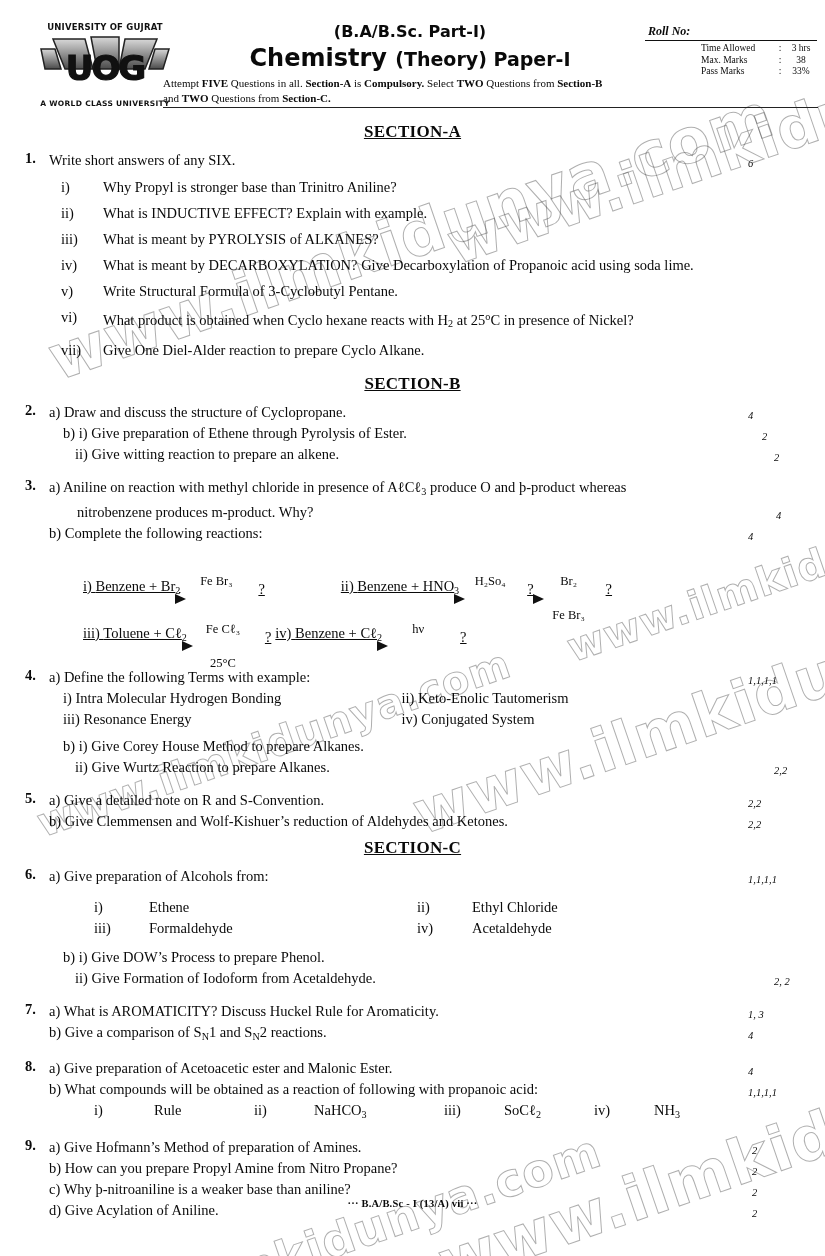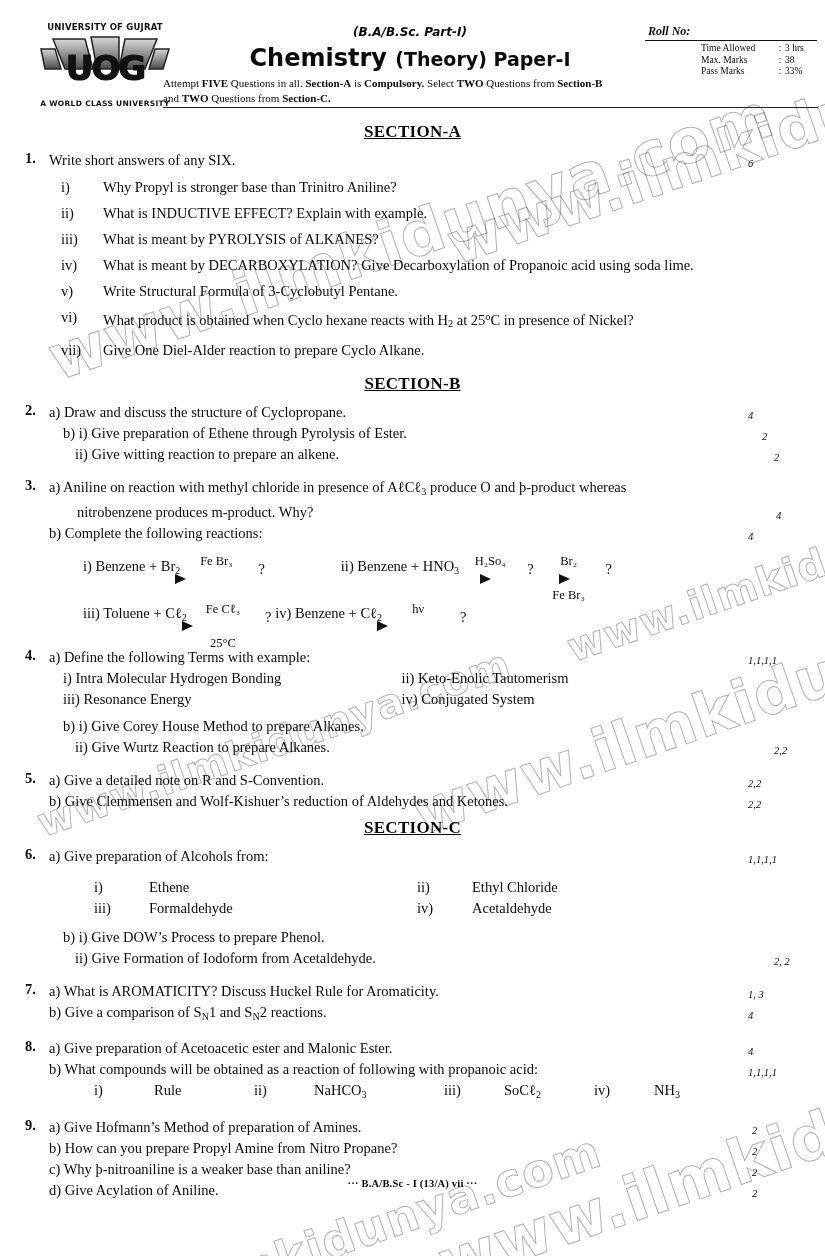--- a/index.html
+++ b/index.html
@@ -63,21 +63,21 @@
   }
   .logo-bottom {
     font-family: "DejaVu Sans", sans-serif;
     font-size: 7.5px; font-weight: 700; letter-spacing: .3px;
     color: #111; margin-top: 14px; white-space: nowrap;
   }
 
   .title-block { position: absolute; left: 185px; top: 22px; width: 450px; text-align: center; }
   .subtitle {
     font-family: "DejaVu Sans", sans-serif;
-    font-size: 12px; font-weight: 700; line-height: 20px; font-style: italic;
+    font-size: 16px; font-weight: 700; line-height: 20px;
   }
   .maintitle {
     font-family: "DejaVu Sans", sans-serif;
     font-size: 24px; font-weight: 700; line-height: 30px; margin-top: 1px;
   }
   .maintitle .small { font-size: 19px; }
 
   .rollno {
     position: absolute; left: 648px; top: 24px;
     font-family: "Liberation Serif", serif;
@@ -87,21 +87,21 @@
     position: absolute; left: 645px; top: 40px; width: 172px;
     border-bottom: 1.6px solid #111;
   }
   .marksbox {
     position: absolute; left: 700px; top: 43px; width: 118px;
     font-family: "Liberation Serif", serif; font-size: 9.5px;
   }
   .marksbox table { width: 100%; border-collapse: collapse; }
   .marksbox td { padding: 0 1px; line-height: 11.5px; white-space: nowrap; }
   .marksbox td.c { width: 8px; text-align: center; }
-  .marksbox td.v { text-align: left; width: 34px; }
+  .marksbox td.v { text-align: center; width: 34px; }
 
   .instructions {
     position: absolute; left: 163px; top: 76px; width: 655px;
     font-family: "Liberation Serif", serif; font-size: 11px; line-height: 15px;
   }
   .instructions b { font-weight: 700; }
   .hrule { position: absolute; left: 163px; top: 107px; width: 655px; border-bottom: 1px solid #222; }
 
   
   .body { position: relative; padding: 0 25px 0 25px; }
@@ -138,27 +138,27 @@
   .indent1 { margin-left: 28px; }
 
   sub { font-size: 70%; vertical-align: -0.25em; }
   sup { font-size: 70%; vertical-align: 0.45em; }
 
   
   .twocol { display: flex; }
   .twocol > div { width: 50%; }
 
   
-  .rxn-row { display: flex; align-items: flex-end; margin: 12px 0 2px 0; font-size: 14.5px; }
+  .rxn-row { display: flex; align-items: flex-end; margin: 12px 0 2px 0; font-size: 14.5px; text-decoration: underline; }
   .rxn { display: flex; align-items: flex-end; }
   .rxn-txt { white-space: nowrap; padding-bottom: 1px; }
   .arrow {
     position: relative; width: 62px; margin: 0 5px; padding-bottom: 3px;
   }
-  .arrow.short { width: 52px; text-align: center; }
+  .arrow.short { width: 52px; }
   .arrow .above {
     position: absolute; left: 50%; transform: translateX(-50%);
     bottom: 9px; font-size: 12.5px; white-space: nowrap;
   }
   .arrow .below {
     position: absolute; left: 50%; transform: translateX(-50%);
     top: 7px; font-size: 12.5px; white-space: nowrap;
   }
   .arrow .shaft {
     position: relative; height: 1.4px; background: #111; width: 100%;
@@ -323,21 +323,21 @@
 
           <div class="rxn-row" style="margin-left:34px;">
             <div class="rxn">
               <span class="rxn-txt"><span>i)</span> <span>Benzene + Br</span><sub>2</sub></span>
               <span class="arrow">
                 <span class="above">Fe Br₃</span>
                 <span class="shaft"></span>
               </span>
               <span class="qmark">?</span>
             </div>
-            <div class="rxn" style="margin-left:72px;">
+            <div class="rxn" style="margin-left:72px;margin-top:20px;">
               <span class="rxn-txt"><span>ii)</span> <span>Benzene + HNO</span><sub>3</sub></span>
               <span class="arrow short">
                 <span class="above">H₂So₄</span>
                 <span class="shaft"></span>
               </span>
               <span class="qmark">?</span>
               <span class="arrow short">
                 <span class="above">Br₂</span>
                 <span class="below">Fe Br₃</span>
                 <span class="shaft"></span>

